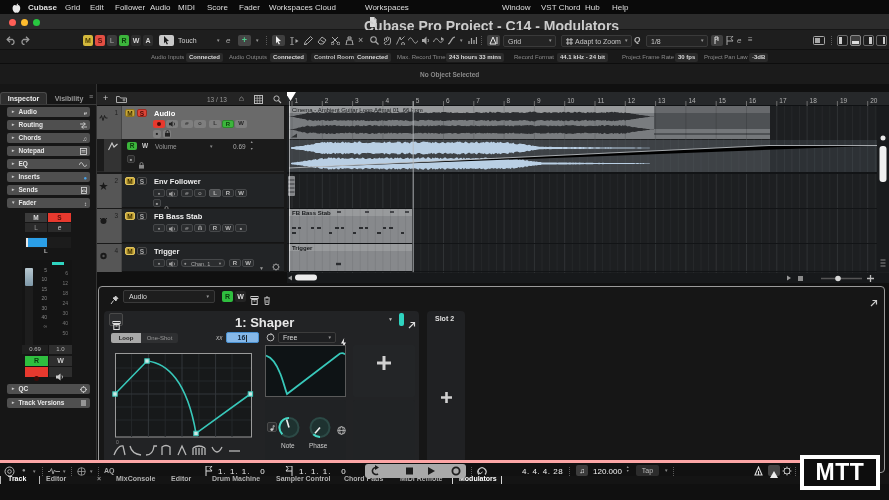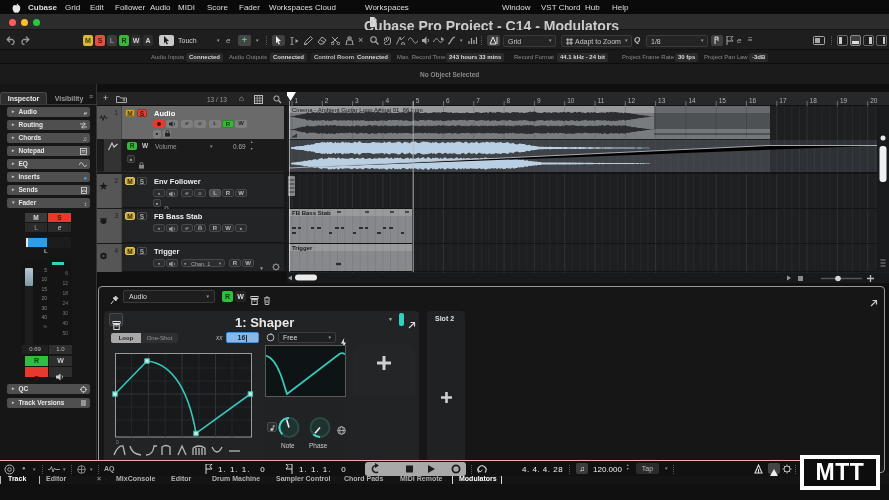--- a/index.html
+++ b/index.html
@@ -23,21 +23,21 @@
 #leftpanel { left:0; top:84px; width:97px; height:388px; background:#161616; border-right:1px solid #333; border-bottom:1px solid #909090; border-radius:0 0 5px 0; }
 .insbar { position:absolute; left:7px; width:83px; height:10px; background:#4f4f4f; border-radius:2px; color:#e8e8e8; font-size:6.5px; font-weight:bold; line-height:10px; }
 .insbar .arr { display:inline-block; margin:0 3px 0 4px; font-size:4.5px; vertical-align:1px; color:#ccc; }
 .insbar svg, .insbar .ric { position:absolute; right:3px; top:2px; }
 .insbar .ric { font-size:6px; color:#ddd; font-weight:normal; top:1px; }
 #tracklist { left:97px; top:92px; width:190px; height:180px; background:#191919; }
 #arrange { left:287px; top:92px; width:602px; height:191px; background:#1d1f21; overflow:hidden; }
 #lowerzone { left:98px; top:286px; width:787px; height:187px; background:#161616; border:1px solid #9a9a9a; border-radius:4px; }
 #bottomtabs { left:0; top:473px; width:889px; height:11px; background:#141414; }
 .btab { position:absolute; top:1px; color:#b0b0b0; font-size:7px; font-weight:bold; line-height:10px; }
-#transport { left:0; top:460px; width:849px; height:16px; background:#111111; border-top:1px solid #fca5a5; }
+#transport { left:0; top:460px; width:849px; height:16px; background:#111111; border-top:3px solid #fca5a5; }
 #mtt { left:800px; top:455px; width:80px; height:35px; background:#0d0d0d; border:4px solid #fff; color:#fff; font-size:23px; font-weight:bold; text-align:center; line-height:26px; letter-spacing:0.5px; z-index:50; }
 </style>
 </head>
 <body>
 <div id="menubar" class="abs">
   <svg style="position:absolute; left:12px; top:2.5px;" width="9" height="10">
       <path d="M4.5 2.8 C3.2 1.6 1.6 2 1 3.2 C0 5.2 0.8 8 2.2 9.2 C2.9 9.8 3.6 9.7 4.4 9.4 C5.2 9.7 5.9 9.8 6.6 9.2 C8 8 8.8 5.2 7.8 3.2 C7.2 2 5.8 1.6 4.5 2.8 Z M4.4 2.6 C4.3 1.5 5.2 0.5 6.2 0.4 C6.3 1.5 5.4 2.5 4.4 2.6 Z" fill="#e8e8e8"></path>
     </svg>
   <span style="left:28px; font-weight:bold;">Cubase</span>
   <span style="left:65px;">Grid</span>

